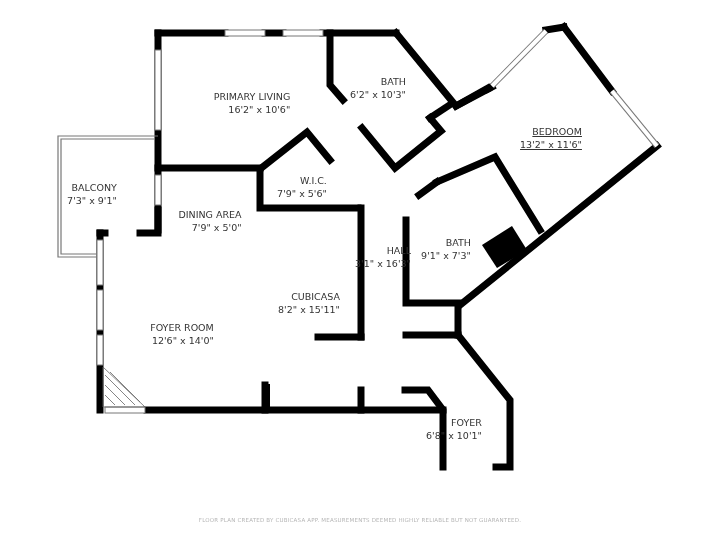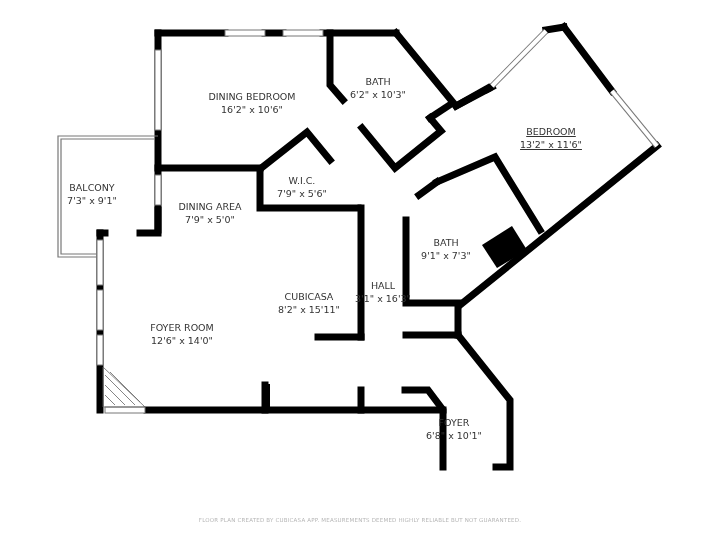--- a/index.html
+++ b/index.html
@@ -1,18 +1,18 @@
 <!DOCTYPE html>
 <html><head>
 <meta charset="utf-8">
 <style>
   html, body { margin:0; padding:0; background:#ffffff; }
   body { width:720px; height:540px; position:relative; overflow:hidden; font-family:"DejaVu Sans", sans-serif; }
   #plan { position:absolute; left:0; top:0; width:720px; height:540px; }
-  .lbl { position:absolute; text-align:center; color:#333; font-size:9.5px; line-height:13px; white-space:nowrap; transform:translateX(-50%); }
+  .lbl { position:absolute; text-align:right; color:#333; font-size:9.5px; line-height:13px; white-space:nowrap; transform:translateX(-50%); }
   .lbl span { display:block; }
   .footer { position:absolute; left:0; width:720px; top:517px; text-align:center; font-size:5.5px; color:#b5b5b5; letter-spacing:0.2px; }
 </style>
 </head>
 <body>
 
 <svg id="plan" viewBox="0 0 720 540" xmlns="http://www.w3.org/2000/svg">
   <g stroke="#000" stroke-width="7" fill="none" stroke-linecap="square" stroke-linejoin="miter">
 
     <polyline points="158,33 158,230"></polyline>
@@ -84,44 +84,44 @@
   <g stroke="#666" stroke-width="0.8" fill="none">
     <polygon points="103,367 103,407 145,407"></polygon>
     <line x1="105" y1="375" x2="135" y2="405"></line>
     <line x1="105" y1="385" x2="125" y2="405"></line>
     <line x1="105" y1="395" x2="115" y2="405"></line>
     <line x1="110" y1="372" x2="140" y2="402"></line>
   </g>
 </svg>
 
 <div class="lbl" style="left:252px;top:90px;">
-    <span>DINING BEDROOM</span>
+    <span>PRIMARY LIVING</span>
     <span>16'2" x 10'6"</span>
   </div>
 <div class="lbl" style="left:378px;top:75px;">
     <span>BATH</span>
     <span>6'2" x 10'3"</span>
   </div>
 <div class="lbl" style="left:551px;top:125px;text-decoration:underline;">
     <span>BEDROOM</span>
     <span>13'2" x 11'6"</span>
   </div>
 <div class="lbl" style="left:92px;top:181px;">
     <span>BALCONY</span>
     <span>7'3" x 9'1"</span>
   </div>
-<div class="lbl" style="left:210px;top:200px;">
+<div class="lbl" style="left:210px;top:208px;">
     <span>DINING AREA</span>
     <span>7'9" x 5'0"</span>
   </div>
 <div class="lbl" style="left:302px;top:174px;">
     <span>W.I.C.</span>
     <span>7'9" x 5'6"</span>
   </div>
-<div class="lbl" style="left:383px;top:244px;margin-top:35px;">
+<div class="lbl" style="left:383px;top:244px;">
     <span>HALL</span>
     <span>3'1" x 16'3"</span>
   </div>
 <div class="lbl" style="left:446px;top:236px;">
     <span>BATH</span>
     <span>9'1" x 7'3"</span>
   </div>
 <div class="lbl" style="left:309px;top:290px;">
     <span>CUBICASA</span>
     <span>8'2" x 15'11"</span>

